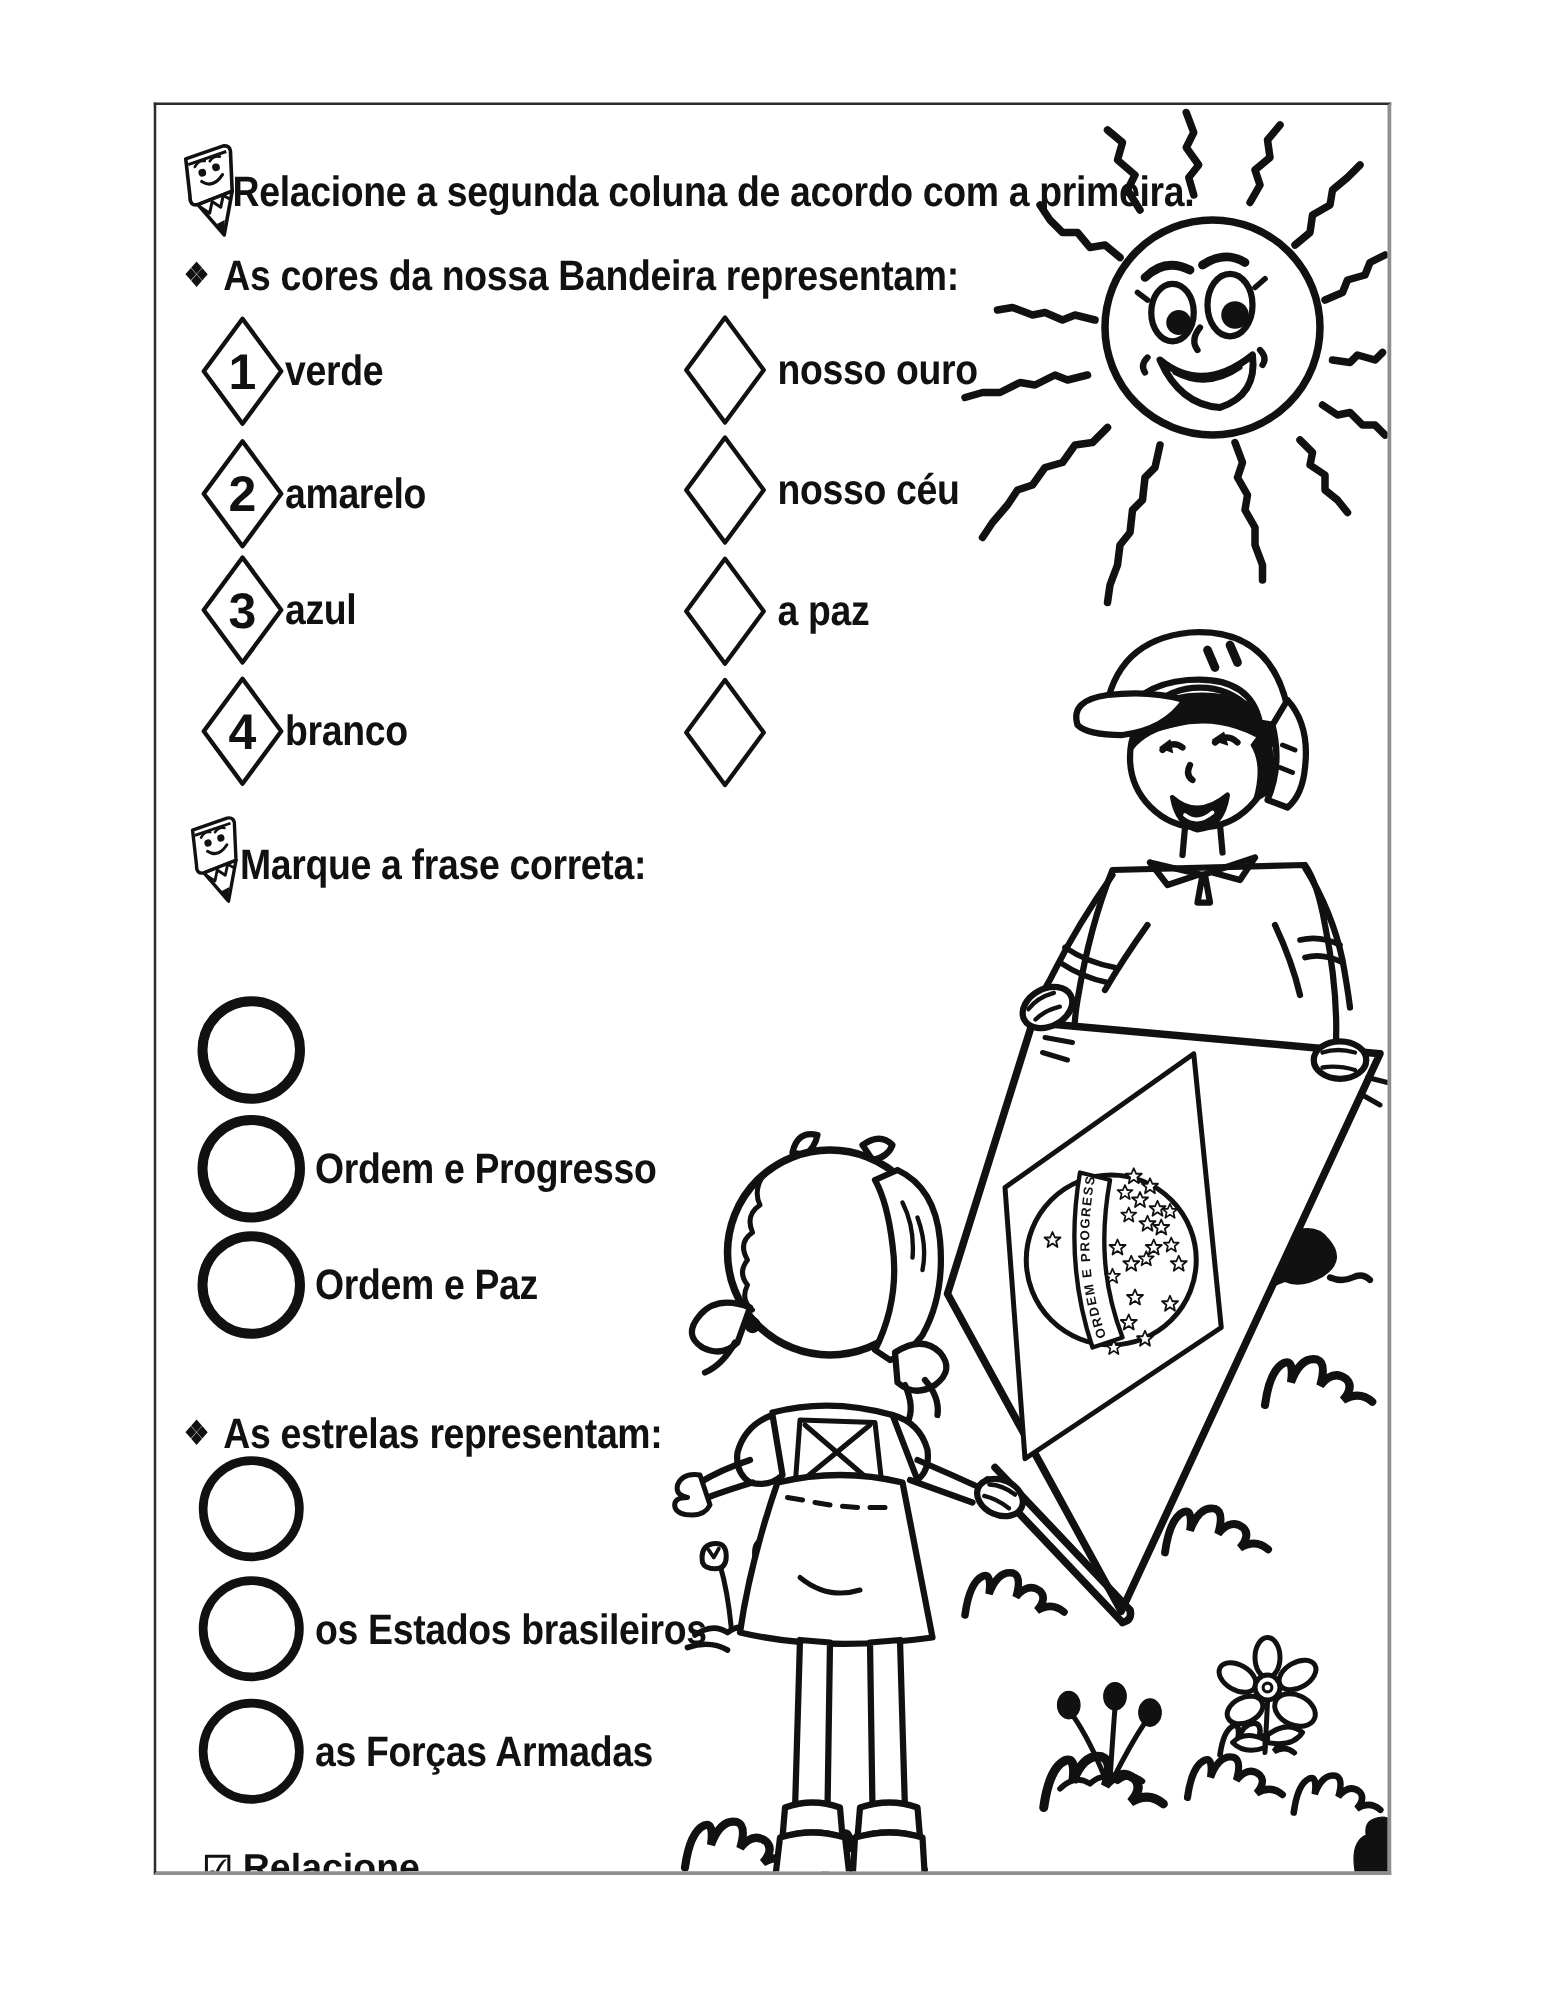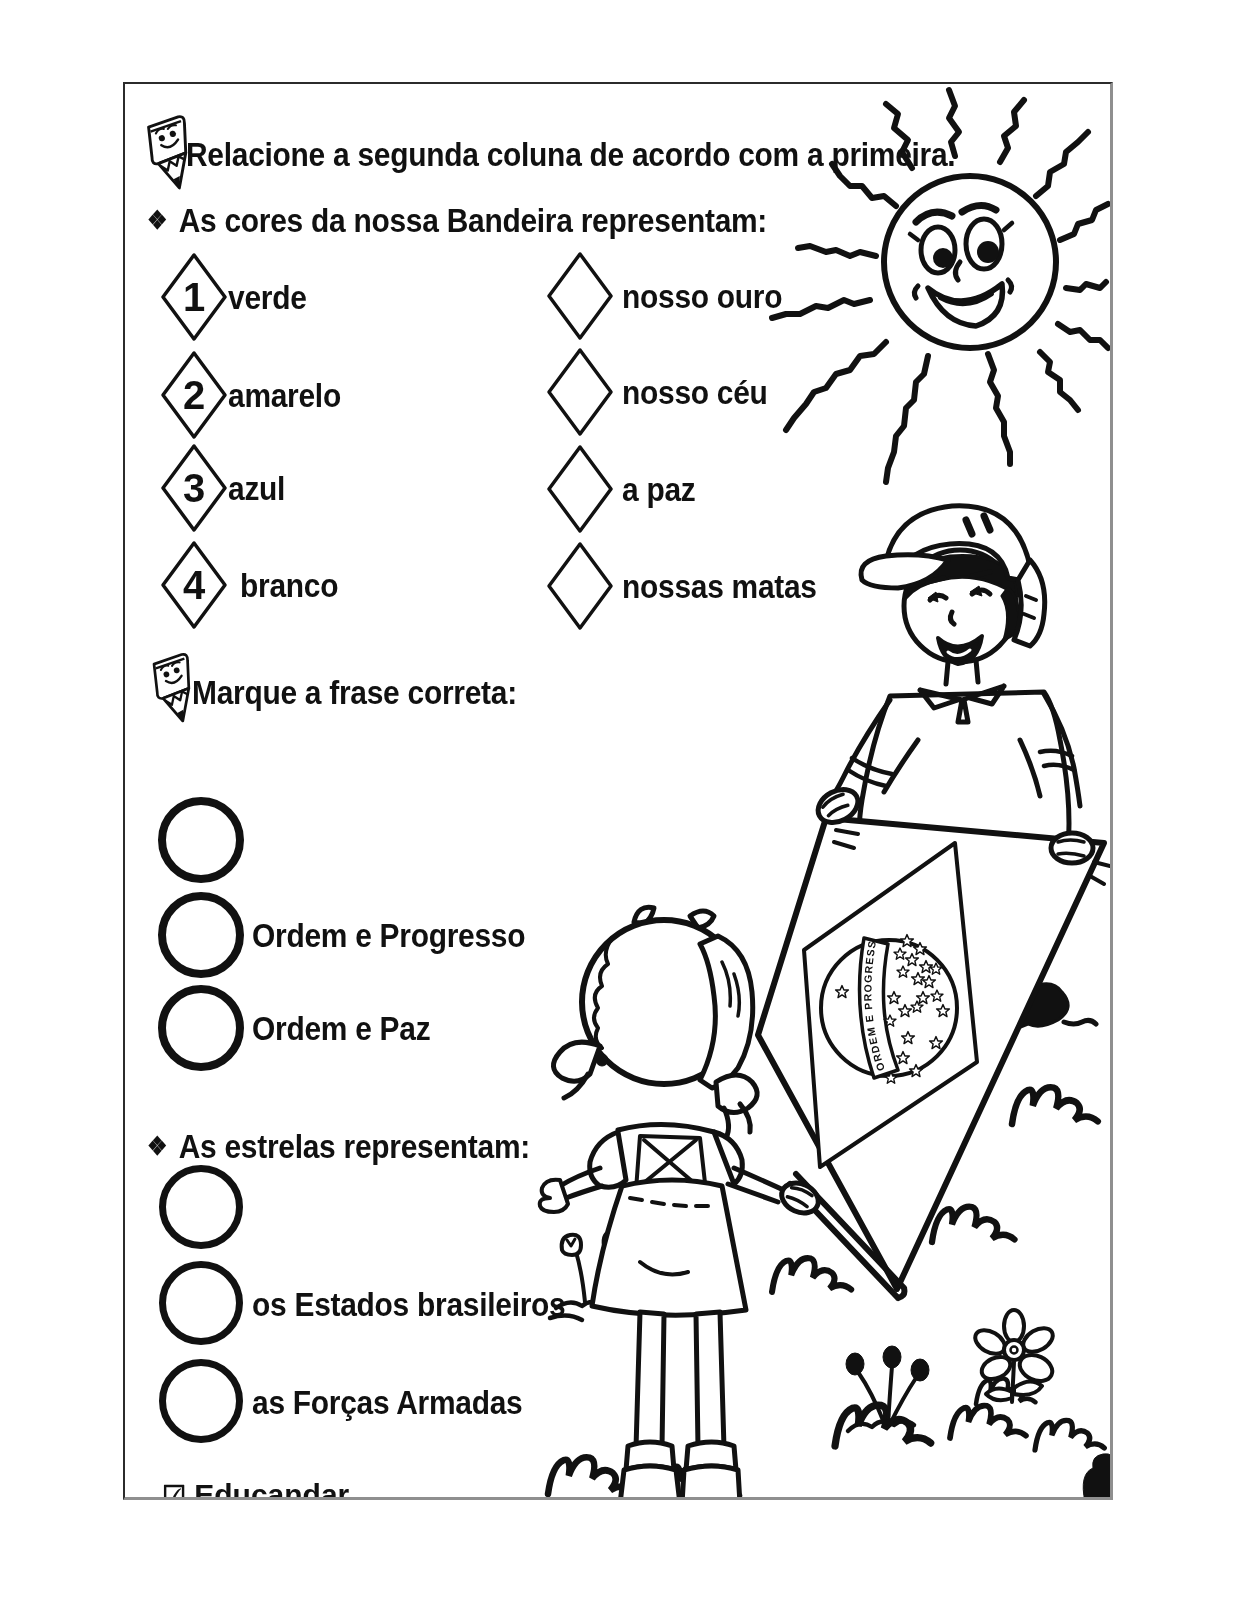--- a/index.html
+++ b/index.html
@@ -274,41 +274,40 @@
   <svg class="abs dmd" style="left:35px;top:359px" width="68" height="90" viewBox="0 0 68 90">
     <polygon points="34,3 65,45 34,87 3,45"></polygon>
       <text x="34" y="59">3</text>
   </svg>
   <div class="abs" style="left:103px;top:380px"><span class="txt">azul</span></div>
 
   <svg class="abs dmd" style="left:35px;top:456px" width="68" height="90" viewBox="0 0 68 90">
     <polygon points="34,3 65,45 34,87 3,45"></polygon>
       <text x="34" y="59">4</text>
   </svg>
-  <div class="abs" style="left:115px;top:477px"><span class="txt">branco</span></div>
+  <div class="abs" style="left:103px;top:477px"><span class="txt">branco</span></div>
 
   <svg class="abs dmd" style="left:421px;top:167px" width="68" height="90" viewBox="0 0 68 90">
       <polygon points="34,3 65,45 34,87 3,45"></polygon>
     </svg>
   <div class="abs" style="left:497px;top:188px"><span class="txt">nosso ouro</span></div>
 
   <svg class="abs dmd" style="left:421px;top:263px" width="68" height="90" viewBox="0 0 68 90">
       <polygon points="34,3 65,45 34,87 3,45"></polygon>
     </svg>
   <div class="abs" style="left:497px;top:284px"><span class="txt">nosso céu</span></div>
 
   <svg class="abs dmd" style="left:421px;top:360px" width="68" height="90" viewBox="0 0 68 90">
       <polygon points="34,3 65,45 34,87 3,45"></polygon>
     </svg>
   <div class="abs" style="left:497px;top:381px"><span class="txt">a paz</span></div>
 
   <svg class="abs dmd" style="left:421px;top:457px" width="68" height="90" viewBox="0 0 68 90">
       <polygon points="34,3 65,45 34,87 3,45"></polygon>
     </svg>
-  <div class="abs" style="left:497px;top:478px"><span class="txt">nossas matas</span></div>
 
   <svg class="abs" style="left:21px;top:566px" width="58" height="86">
       <use href="#pencil"></use>
     </svg>
   <div class="abs" style="left:67px;top:584px">
     <span class="txt">Marque a frase correta:</span>
   </div>
 
 
   <div class="abs radio g1" style="left:33px;top:713px"></div>
@@ -325,16 +324,16 @@
 
   <div class="abs radio g2" style="left:34px;top:1081px"></div>
 
   <div class="abs radio g2" style="left:34px;top:1177px"></div>
   <div class="abs" style="left:127px;top:1196px"><span class="txt">os Estados brasileiros</span></div>
 
   <div class="abs radio g2" style="left:34px;top:1275px"></div>
   <div class="abs" style="left:127px;top:1294px"><span class="txt">as Forças Armadas</span></div>
 
   <div class="abs footer-logo" style="left:37px;top:1396px">
-    <span class="chk">☑</span><span>Educandar</span>
+    <span class="chk">☑</span><span>Relacione</span>
   </div>
 
 </div>
 
 </body></html>

